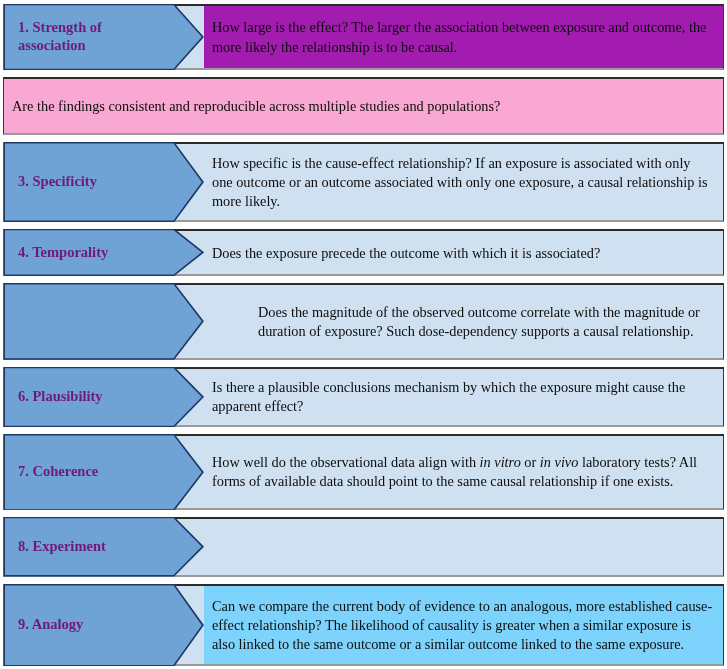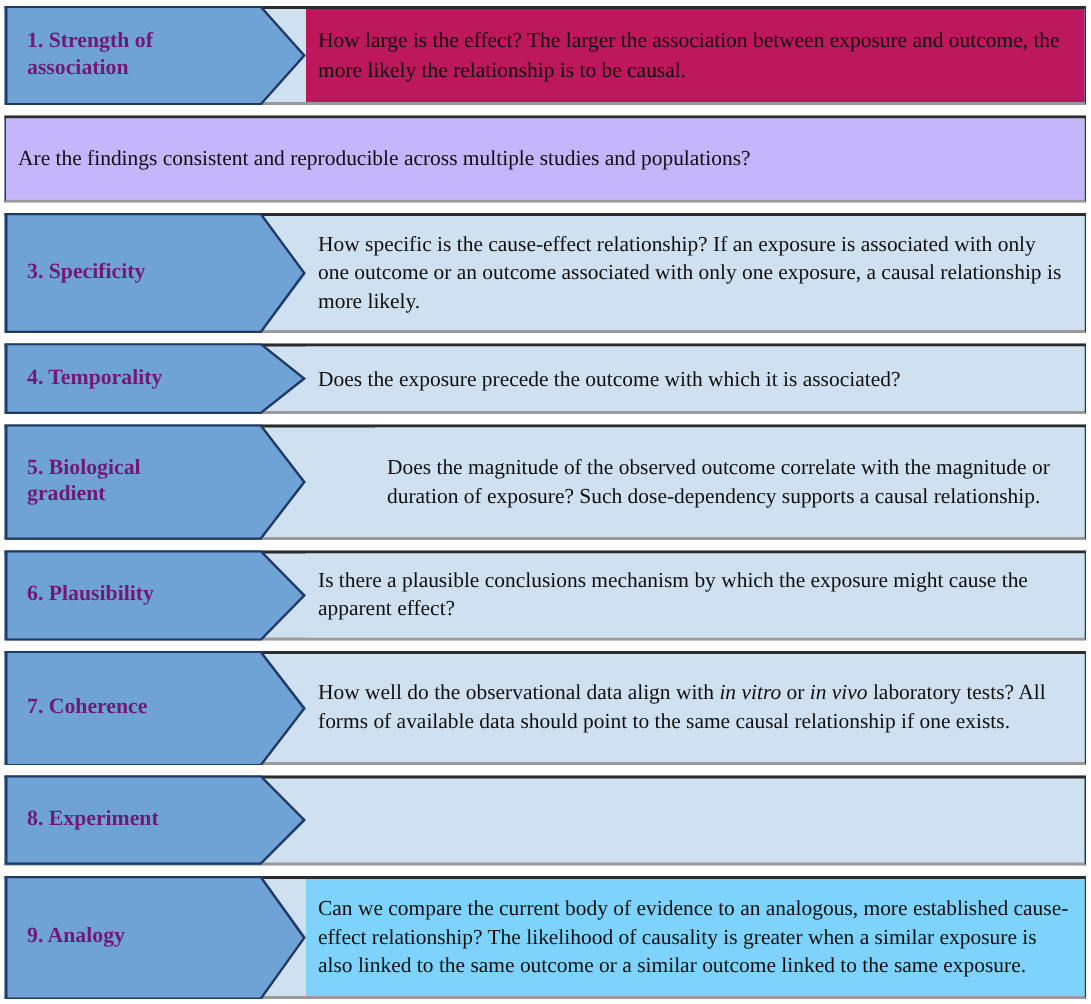--- a/index.html
+++ b/index.html
@@ -106,26 +106,26 @@
       <div class="label-arrow">
         <div class="arrow-shape" style="background: rgb(111, 163, 214);"></div>
         <div class="arrow-outline">
           <svg viewBox="0 0 100 100" preserveAspectRatio="none">
             <polygon points="0.6,0.8 85,0.8 99.4,50 85,99.2 0.6,99.2" fill="none" stroke="#1f3864" stroke-width="1.6" vector-effect="non-scaling-stroke"></polygon>
           </svg>
         </div>
         <div class="criterion-label">1. Strength of
 association</div>
       </div>
-      <div class="criterion-desc" style="background: #be185d;">
+      <div class="criterion-desc" style="background: #a21caf;">
         <span class="desc-text">How large is the effect? The larger the association between exposure and outcome, the more likely the relationship is to be causal.</span>
       </div>
     </div>
     <div class="criterion-row" style="height: 60px;">
-      <div class="criterion-desc" style="background: #c4b5fd; justify-content: flex-end;">
+      <div class="criterion-desc" style="background: #f9a8d4; justify-content: flex-end;">
         <span class="desc-text">Are the findings consistent and reproducible across multiple studies and populations?</span>
       </div>
     </div>
     <div class="criterion-row" style="height: 80px;">
       <div class="label-arrow">
         <div class="arrow-shape" style="background: rgb(111, 163, 214);"></div>
         <div class="arrow-outline">
           <svg viewBox="0 0 100 100" preserveAspectRatio="none">
             <polygon points="0.6,0.8 85,0.8 99.4,50 85,99.2 0.6,99.2" fill="none" stroke="#1f3864" stroke-width="1.6" vector-effect="non-scaling-stroke"></polygon>
           </svg>
@@ -151,22 +151,20 @@
       </div>
     </div>
     <div class="criterion-row" style="height: 79px;">
       <div class="label-arrow">
         <div class="arrow-shape" style="background: rgb(111, 163, 214);"></div>
         <div class="arrow-outline">
           <svg viewBox="0 0 100 100" preserveAspectRatio="none">
             <polygon points="0.6,0.8 85,0.8 99.4,50 85,99.2 0.6,99.2" fill="none" stroke="#1f3864" stroke-width="1.6" vector-effect="non-scaling-stroke"></polygon>
           </svg>
         </div>
-        <div class="criterion-label">5. Biological
-    gradient</div>
       </div>
       <div class="criterion-desc" style="background: rgb(207, 224, 241); margin-left: 46px;">
         <span class="desc-text">Does the magnitude of the observed outcome correlate with the magnitude or duration of exposure? Such dose-dependency supports a causal relationship.</span>
       </div>
     </div>
     <div class="criterion-row" style="height: 60px;">
       <div class="label-arrow">
         <div class="arrow-shape" style="background: rgb(111, 163, 214);"></div>
         <div class="arrow-outline">
           <svg viewBox="0 0 100 100" preserveAspectRatio="none">

